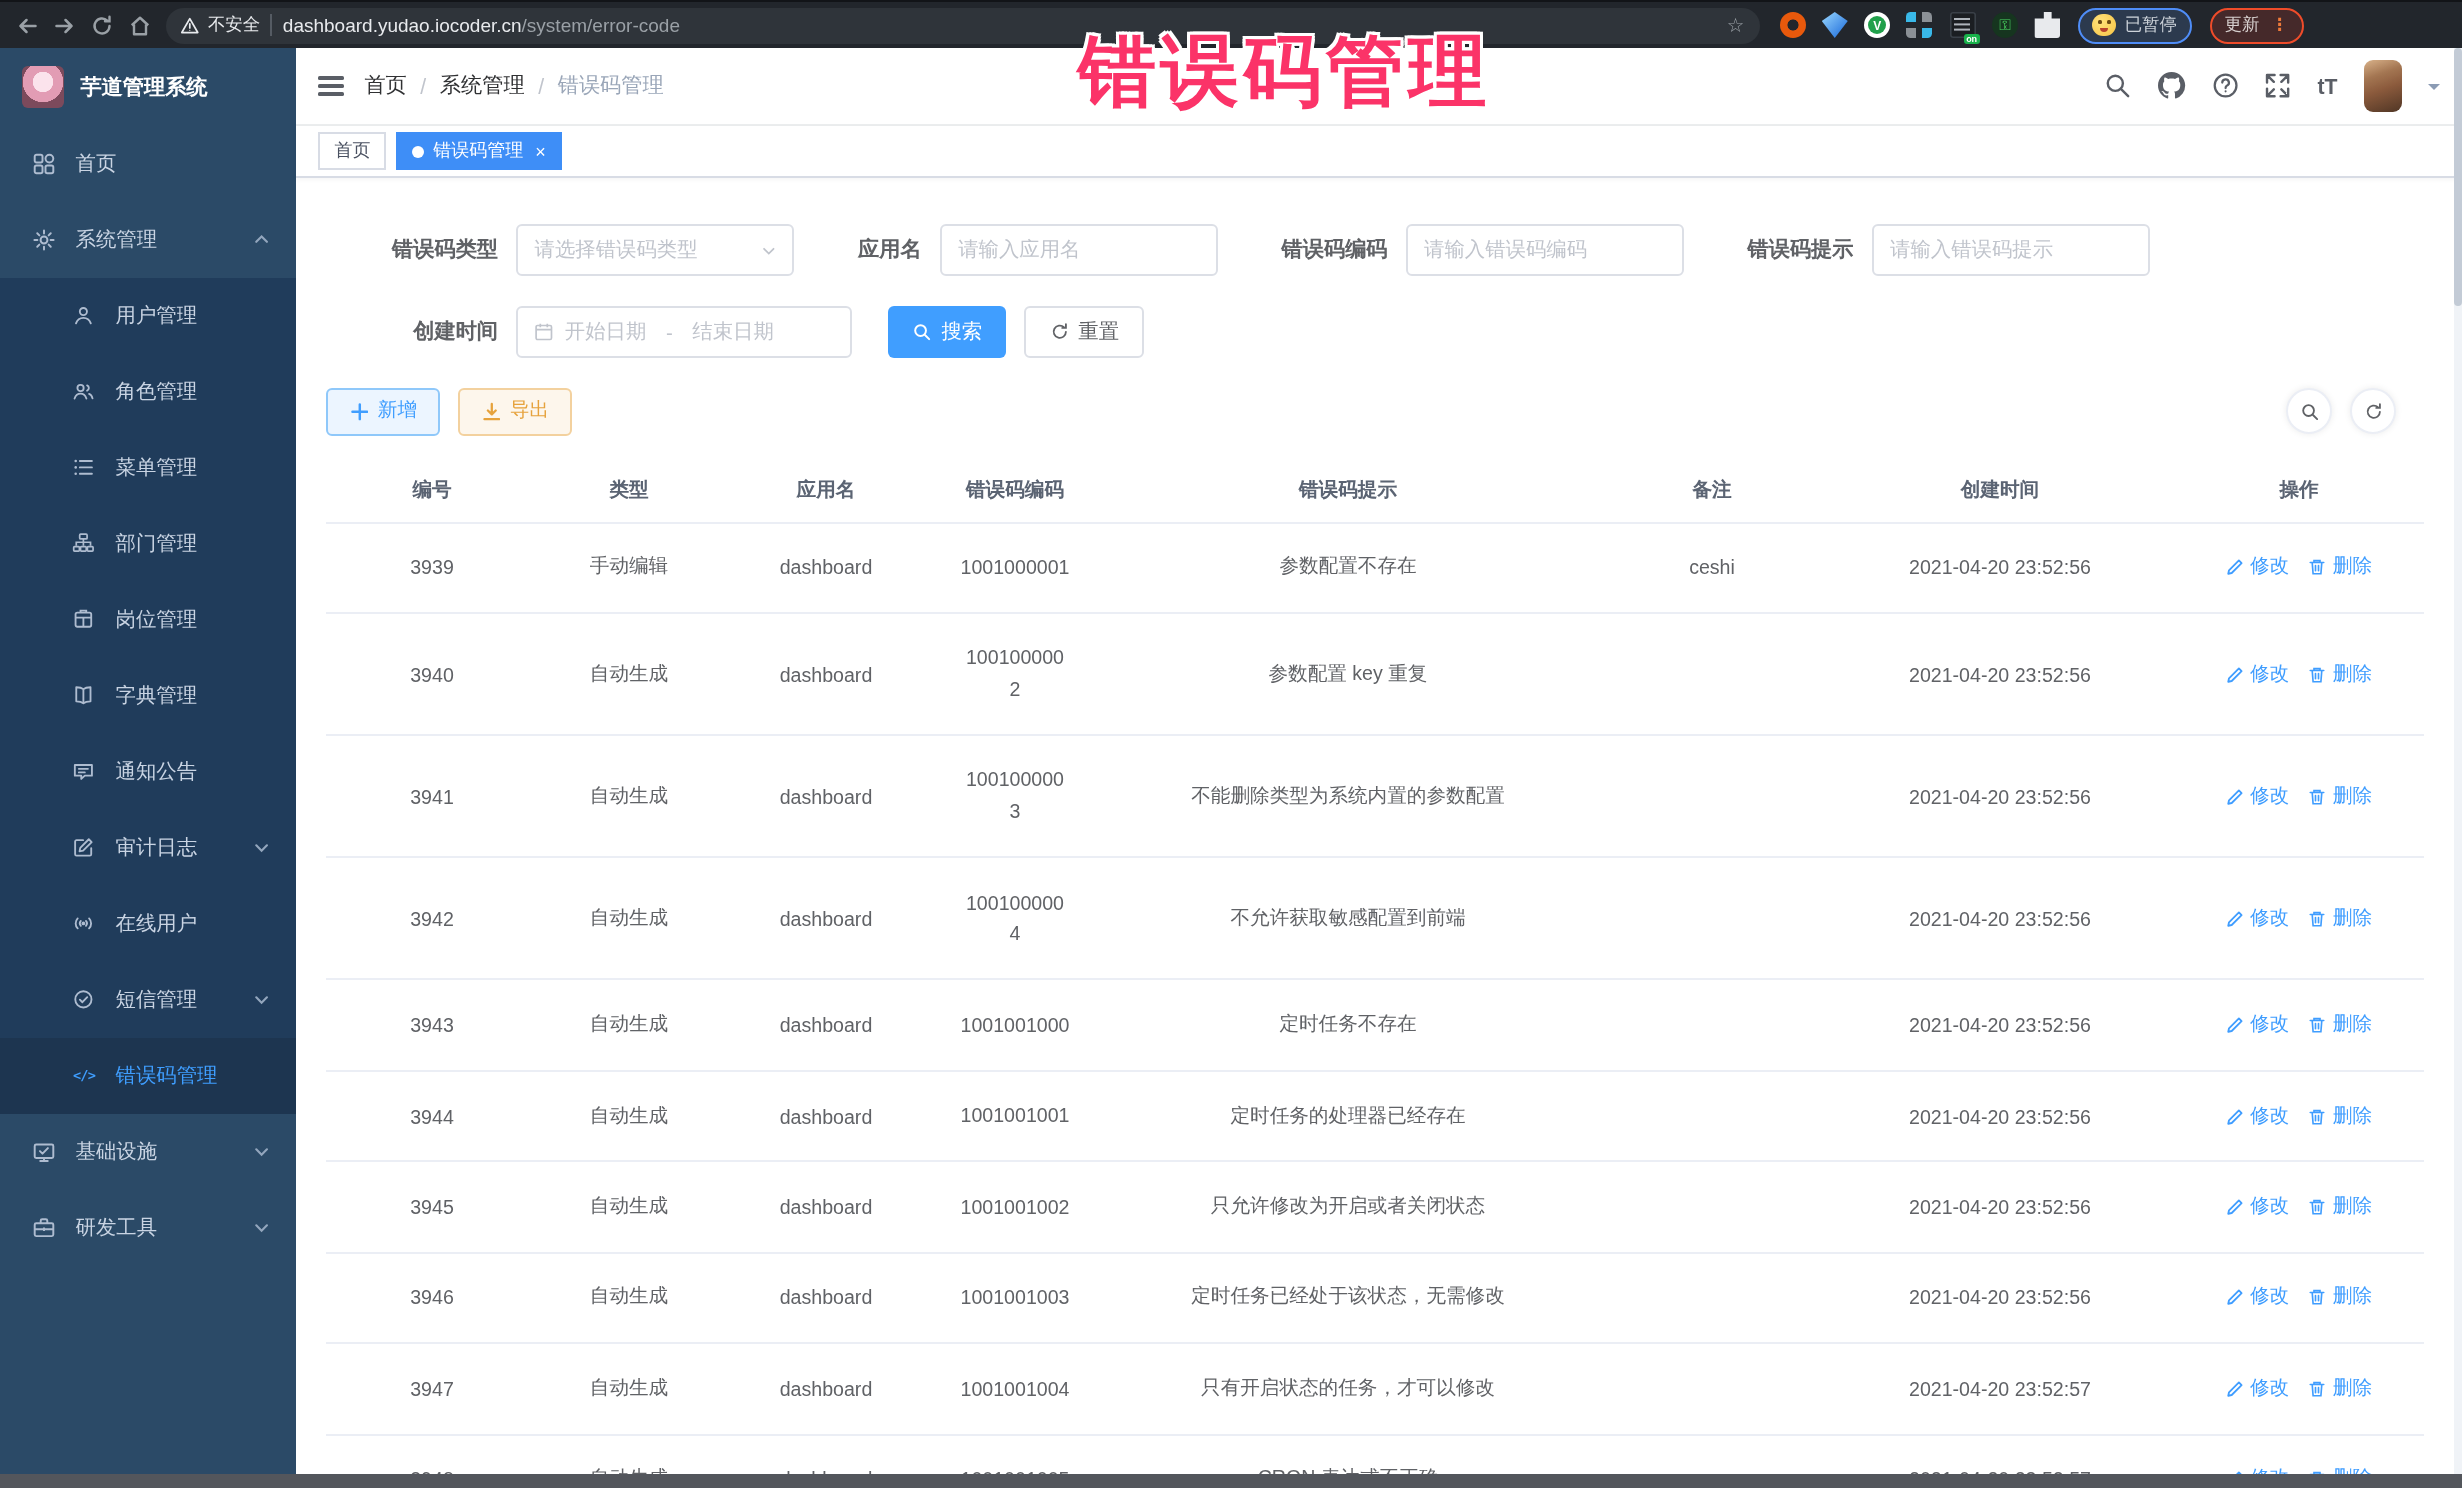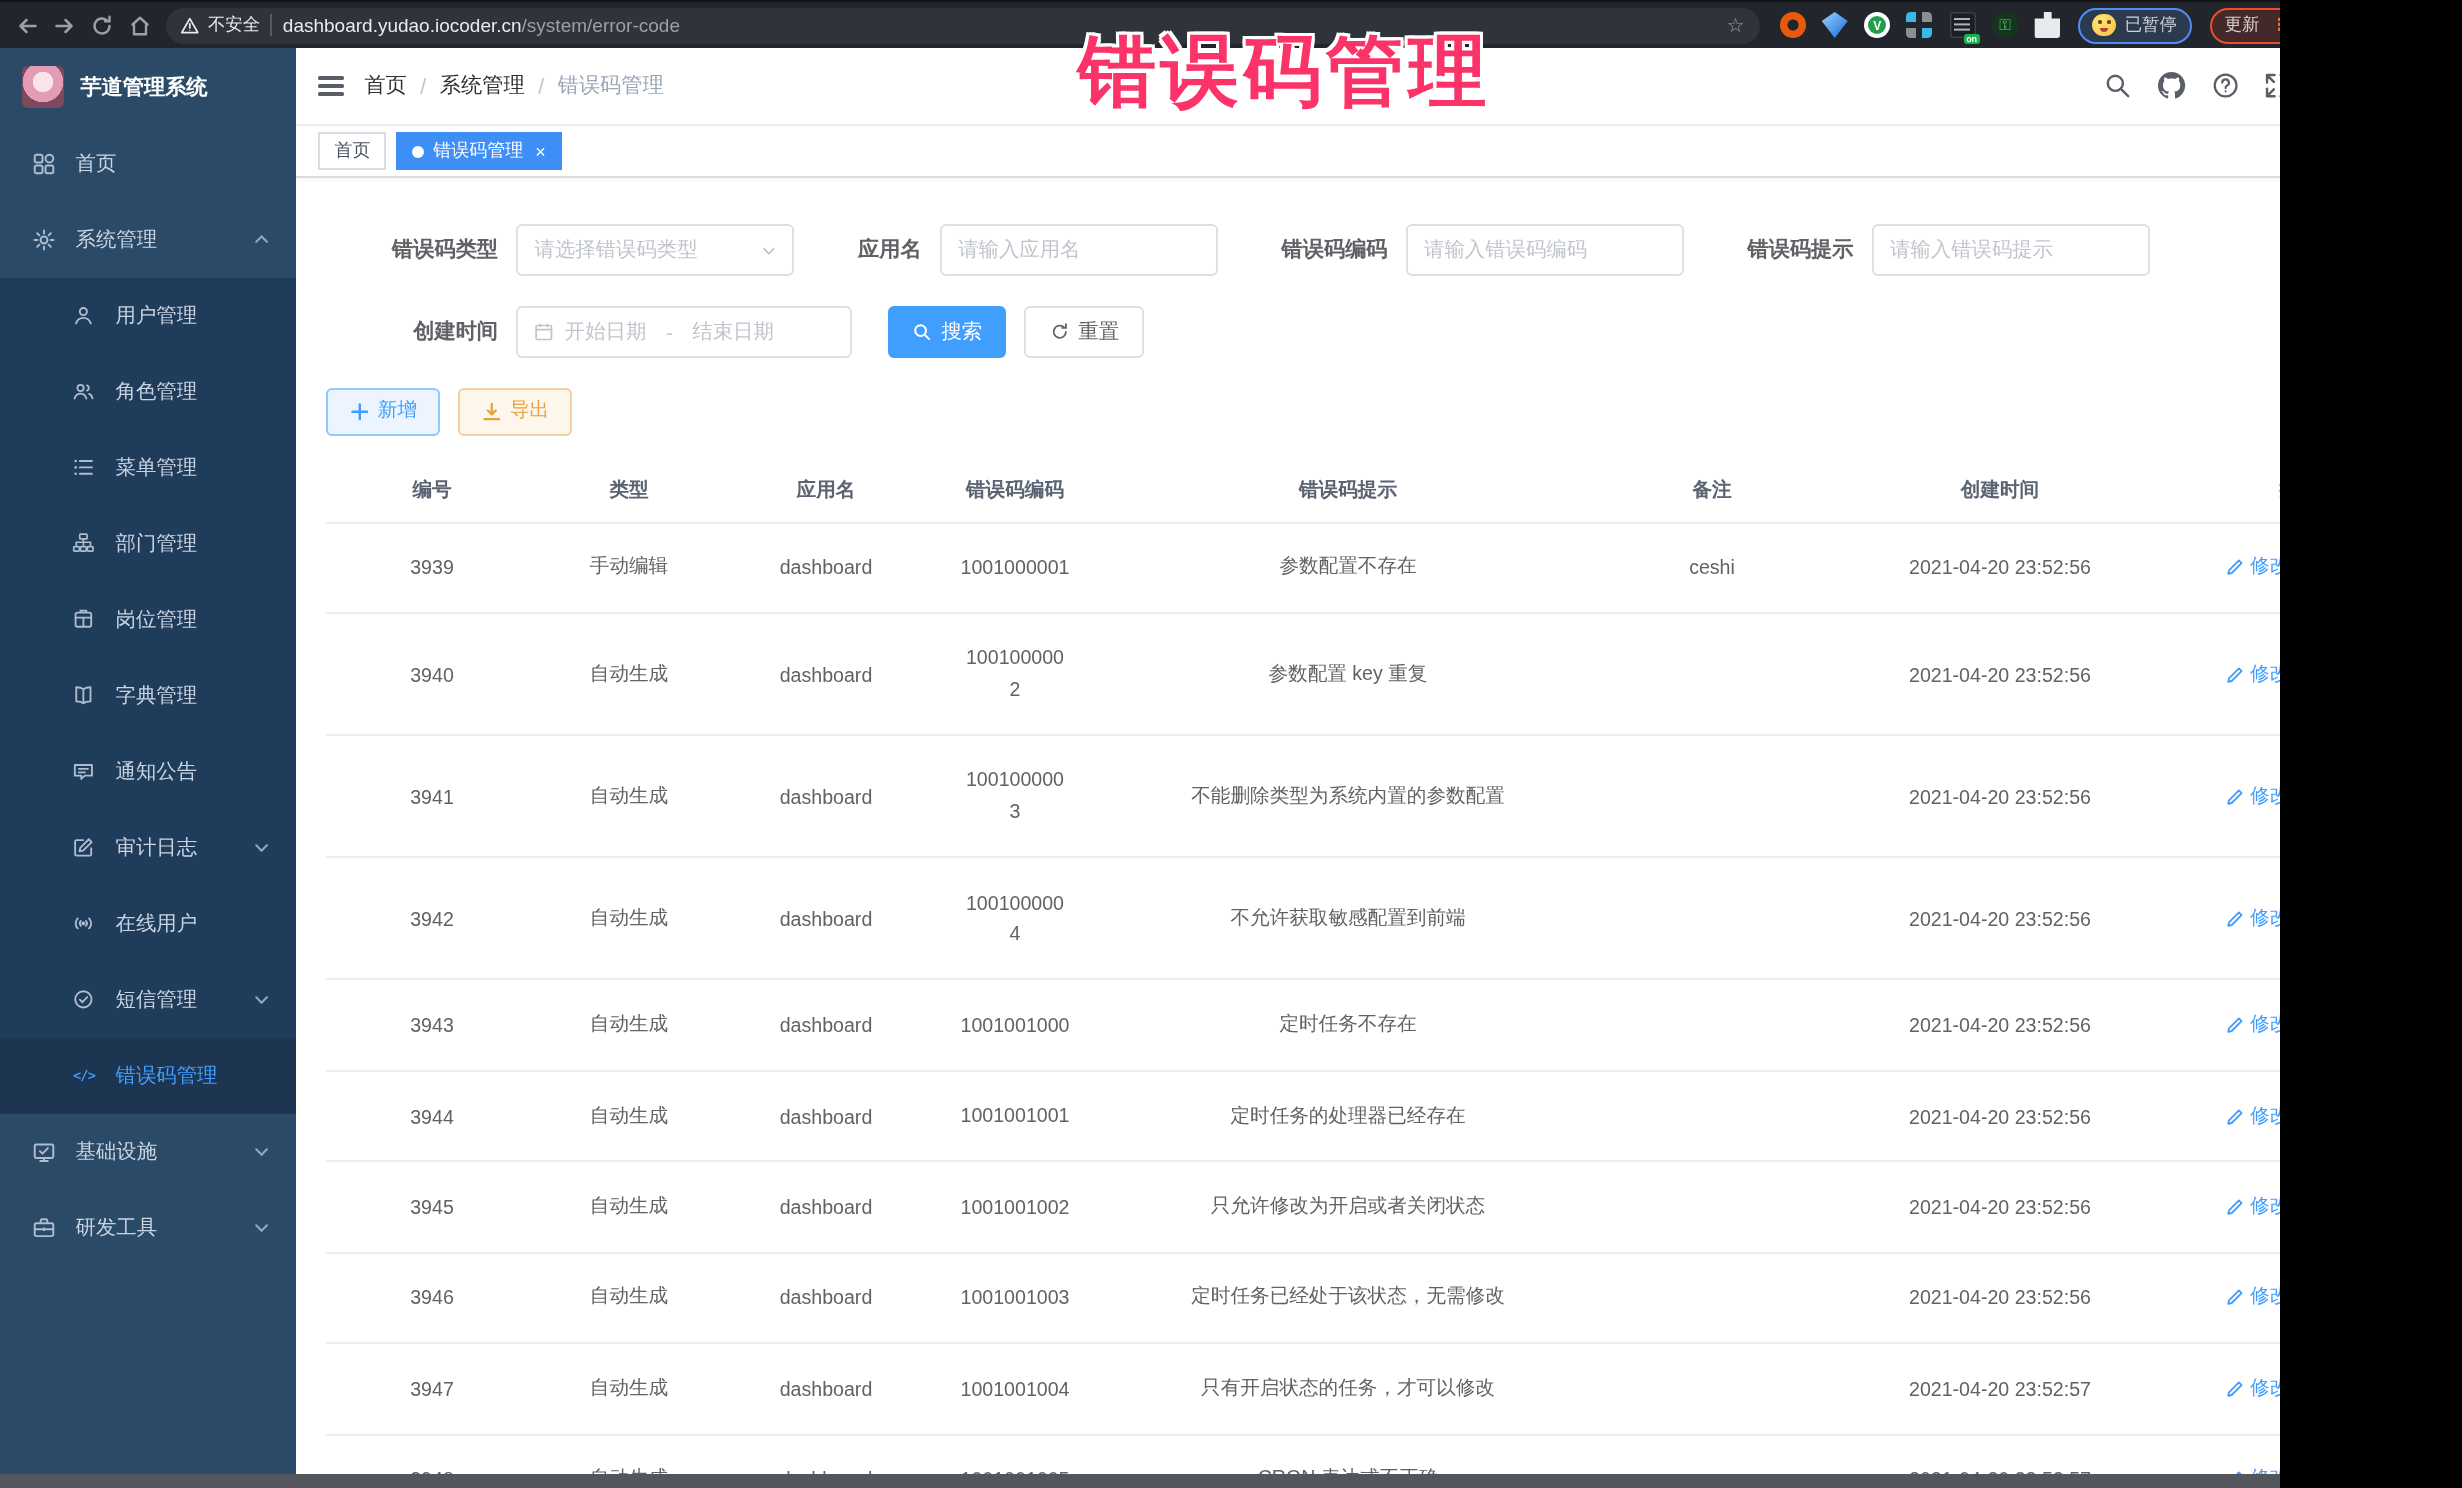--- a/index.html
+++ b/index.html
@@ -1,16 +1,16 @@
 <!DOCTYPE html>
 <html style="font-size:12px"><head>
 <meta charset="utf-8">
 <style>
   html,body{margin:0;padding:0;background:#000;}
-  .viewport{width:2280px;height:1488px;overflow:hidden;position:relative;}
+  .viewport{width:2462px;height:1488px;overflow:hidden;position:relative;}
   .screen{width:1231px;height:744px;transform:scale(2);transform-origin:0 0;position:relative;
           background:#fff;font-family:"Liberation Sans","DejaVu Sans",sans-serif;overflow:hidden;}
 
   
   .chrome{height:24px;background:#22262c;border-top:1.5px solid #121418;display:flex;align-items:center;
           padding:0 7.6px;gap:6.8px;box-sizing:border-box;}
   .chrome svg{display:block}
   .nav-ic{width:12px;height:12px;color:#9aa0a6;flex:0 0 auto;cursor:pointer}
   .url-pill{height:18px;background:#2f343a;border-radius:9.8px;display:flex;align-items:center;
             padding:0 7.6px;gap:5.3px;width:797px;box-sizing:border-box;}

